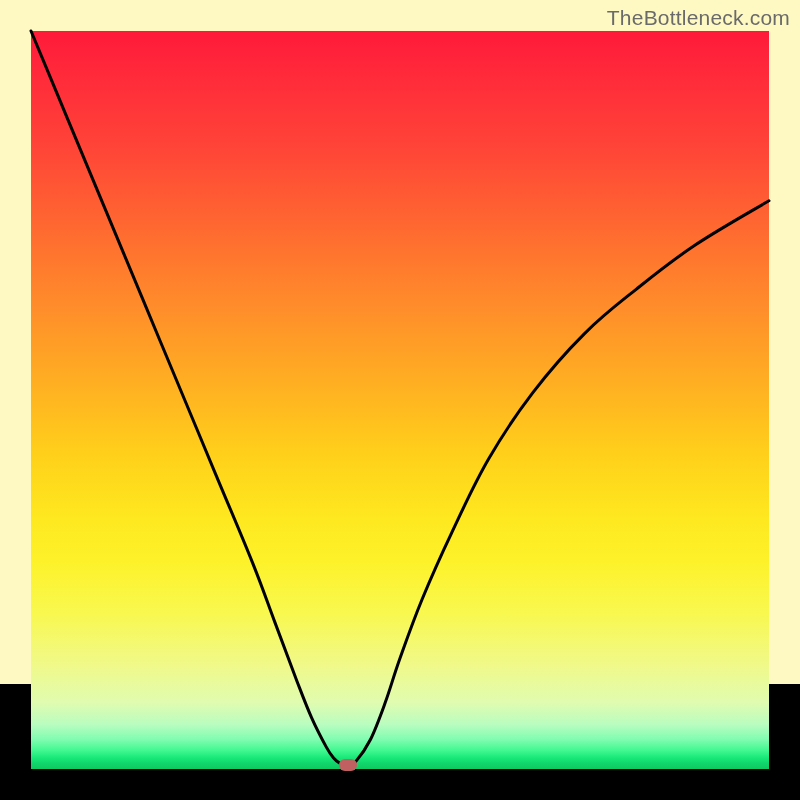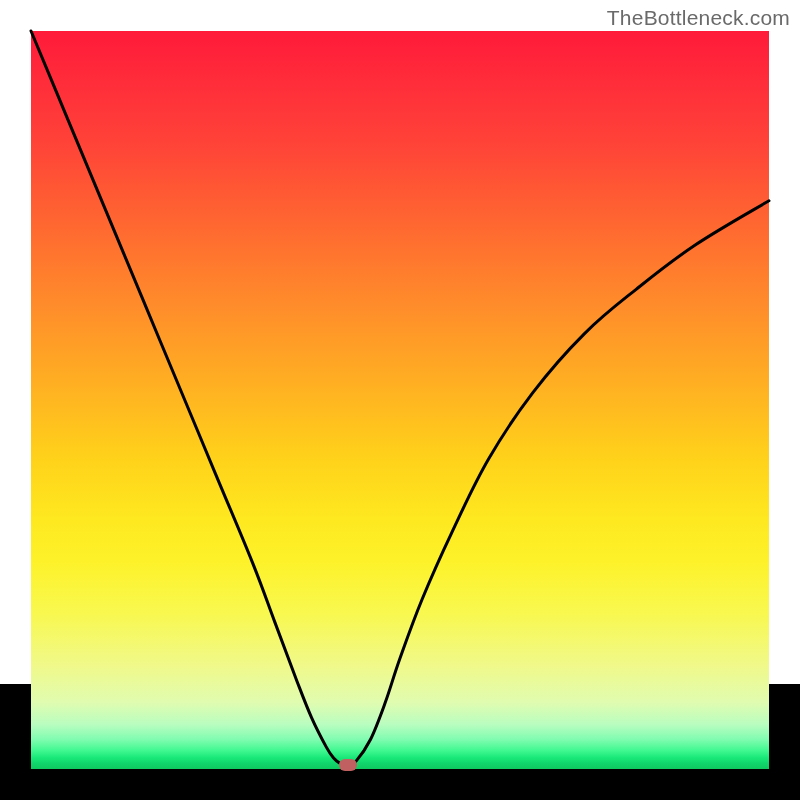--- a/index.html
+++ b/index.html
@@ -8,21 +8,21 @@
     width: 800px;
     height: 800px;
     overflow: hidden;
     background: #000;
     font-family: Arial, Helvetica, sans-serif;
   }
   .frame {
     position: relative;
     width: 800px;
     height: 684px;
-    background: #ffffff;
+    background: #fef9c3;
   }
   .plot {
     position: absolute;
     left: 31px;
     top: 31px;
     width: 738px;
     height: 738px;
     
     background: linear-gradient(to bottom,
       #ff1a3a 0%,

